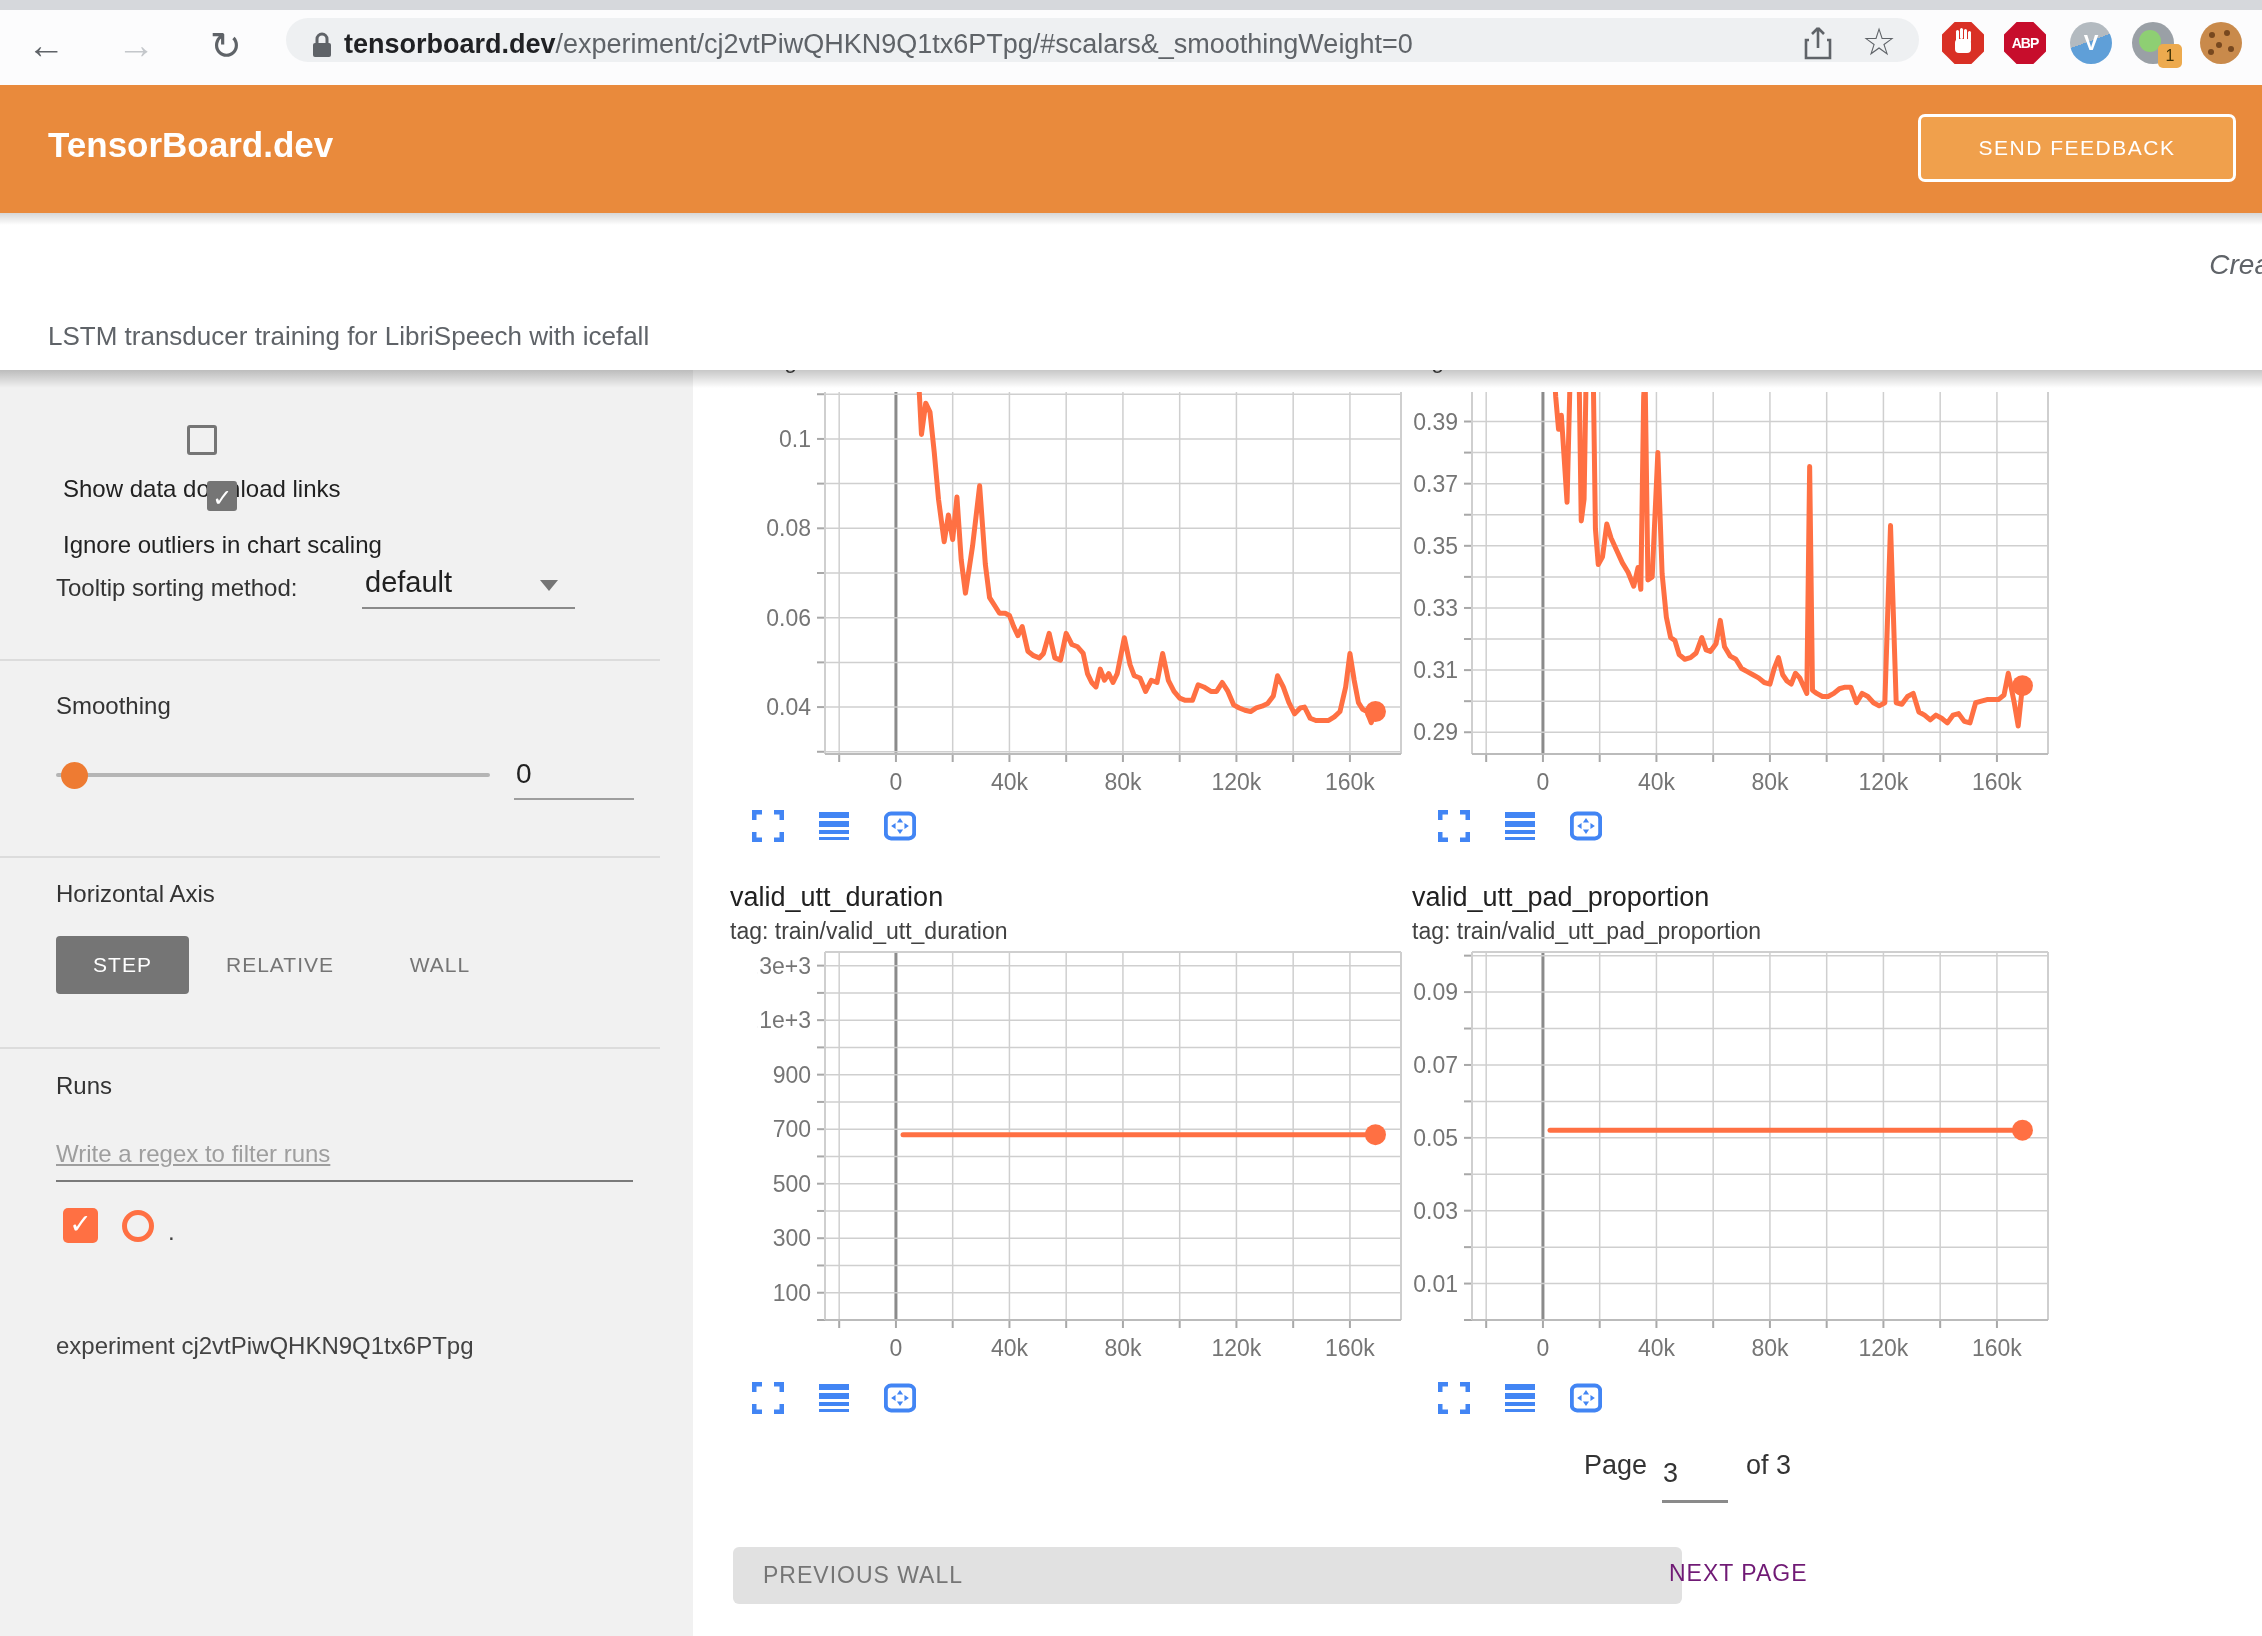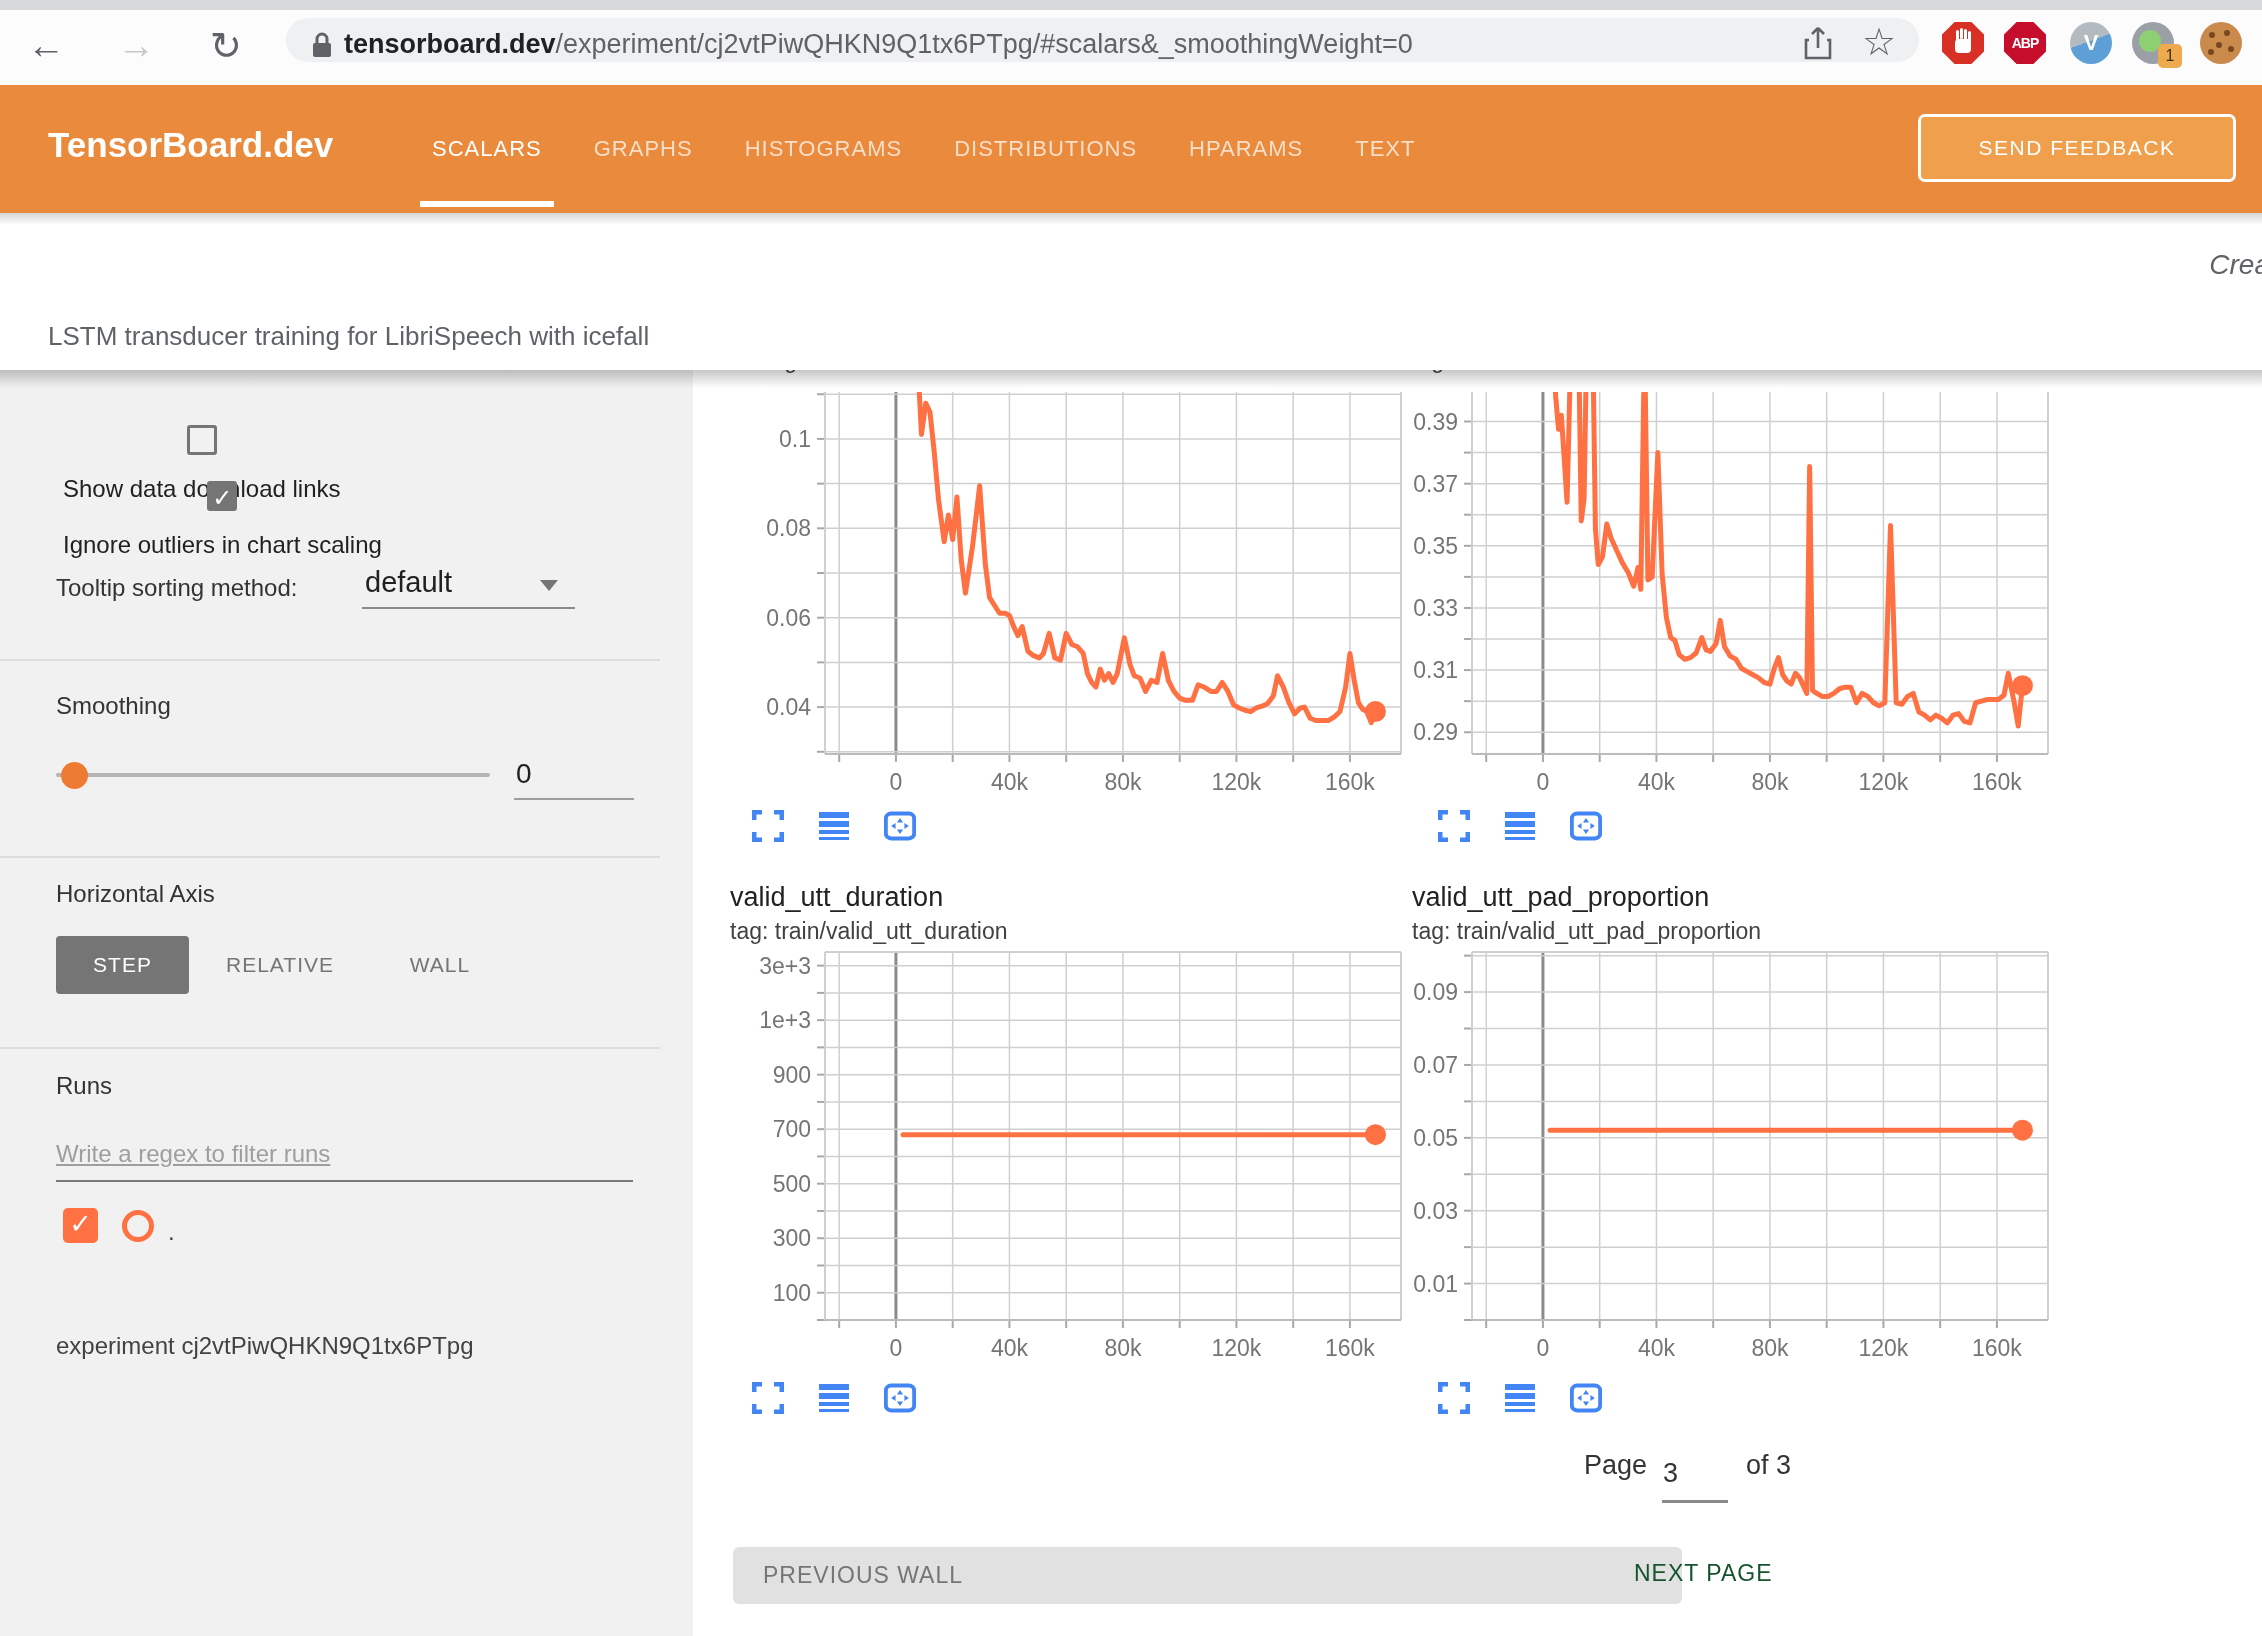--- a/index.html
+++ b/index.html
@@ -92,21 +92,21 @@
   svg text { font-family:"Liberation Sans","DejaVu Sans",sans-serif; font-size:23px; fill:#757575; }
   .icon-row { position:absolute; display:flex; gap:34px; z-index:2; }
   .cicon { width:32px; height:32px; cursor:pointer; position:relative; }
 
   
   .page-label { position:absolute; font-size:27px; color:#333; z-index:2; }
   .page-input { position:absolute; font-size:27px; color:#333; z-index:2; cursor:text; }
   .page-underline { position:absolute; width:66px; height:3px; background:#8a8a8a; z-index:2; }
   .prev-btn { position:absolute; left:733px; top:1547px; width:949px; height:57px; background:#e1e1e1; border-radius:6px;
               color:#757575; font-size:23px; letter-spacing:1px; line-height:57px; padding-left:30px; cursor:pointer; z-index:2; }
-  .next-btn { position:absolute; left:1634px; top:1560px; color:#14532d; font-size:23px; letter-spacing:1px;
+  .next-btn { position:absolute; left:1669px; top:1560px; color:#701a75; font-size:23px; letter-spacing:1px;
               cursor:pointer; z-index:2; }
 </style>
 </head>
 <body>
 
 <div class="screen">
 
   <div class="top-strip"></div>
   <div class="toolbar">
     <div class="nav-ico" style="left:22px;">←</div>
@@ -146,28 +146,20 @@
       <div class="crumb" style="left:9px;top:10px;"></div>
         <div class="crumb" style="left:24px;top:8px;"></div>
       <div class="crumb" style="left:16px;top:20px;"></div>
         <div class="crumb" style="left:28px;top:24px;"></div>
       <div class="crumb" style="left:8px;top:27px;"></div>
     </div>
   </div>
 
   <div class="app-header">
     <div class="brand">TensorBoard.dev</div>
-    <div class="tabs">
-      <div class="tab active">SCALARS</div>
-      <div class="tab">GRAPHS</div>
-      <div class="tab">HISTOGRAMS</div>
-      <div class="tab">DISTRIBUTIONS</div>
-      <div class="tab">HPARAMS</div>
-      <div class="tab">TEXT</div>
-    </div>
     <div class="feedback-btn">SEND FEEDBACK</div>
   </div>
 
   <div class="white-band">
     <div class="band-topshadow"></div>
     <div class="created">Crea</div>
     <div class="exp-title">LSTM transducer training for LibriSpeech with icefall</div>
   </div>
   <div class="band-shadow"></div>
 

